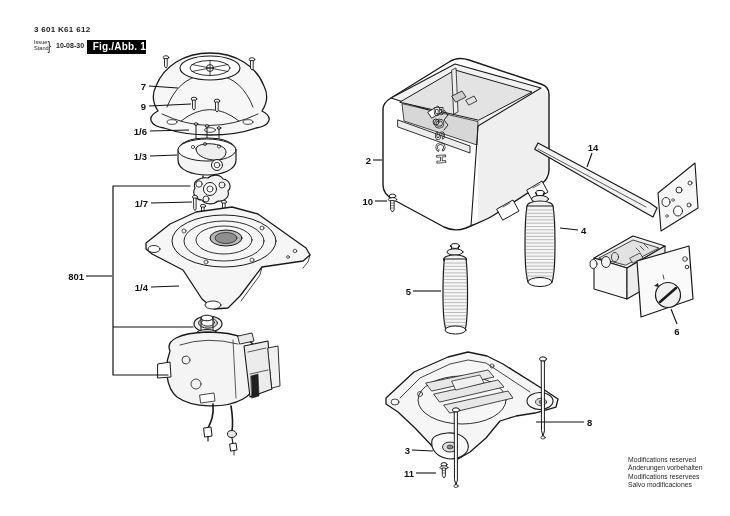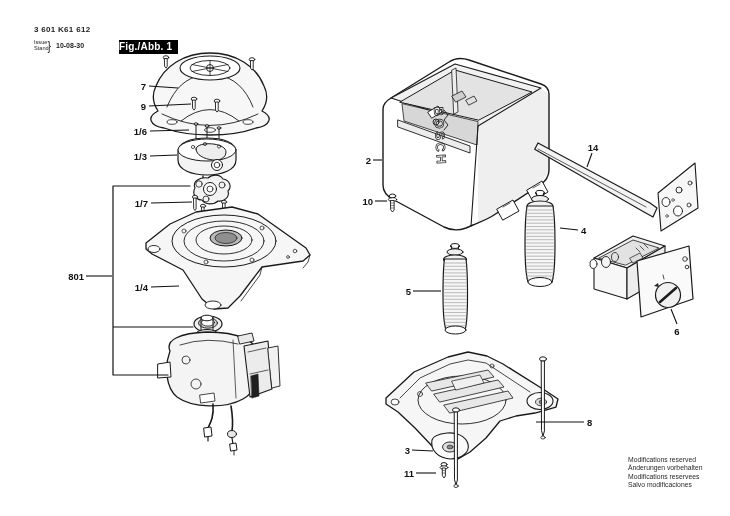--- a/index.html
+++ b/index.html
@@ -4,21 +4,21 @@
 <style>
   html,body{margin:0;padding:0;background:#fff;}
   .page{position:relative;width:730px;height:516px;background:#fff;overflow:hidden;
         font-family:"Liberation Sans",sans-serif;color:#1a1a1a;}
   .abs{position:absolute;}
   .part-number{left:34px;top:25px;font-size:8px;font-weight:bold;letter-spacing:.3px;color:#222;}
   .issue-labels{left:34px;top:40px;font-size:5.6px;line-height:5.6px;color:#222;}
   .brace{left:47px;top:38px;font-size:13px;color:#222;transform:scaleX(.8);}
   .issue-date{left:56px;top:42px;font-size:7px;font-weight:bold;color:#222;}
   .fig-badge{left:87px;top:40px;width:59px;height:14px;background:#000;color:#fff;
-             font-size:10px;font-weight:bold;text-align:left;line-height:14px;letter-spacing:.2px;margin-left:32px;}
+             font-size:10px;font-weight:bold;text-align:right;line-height:14px;letter-spacing:.2px;}
   .footer{left:628px;top:456px;font-size:6.8px;line-height:8.4px;color:#2a2a2a;}
   svg{position:absolute;left:0;top:0;}
   svg text{font-family:"Liberation Sans",sans-serif;}
 </style>
 </head>
 <body>
 
 <div class="page">
 
   <div class="abs part-number">3 601 K61 612</div>

